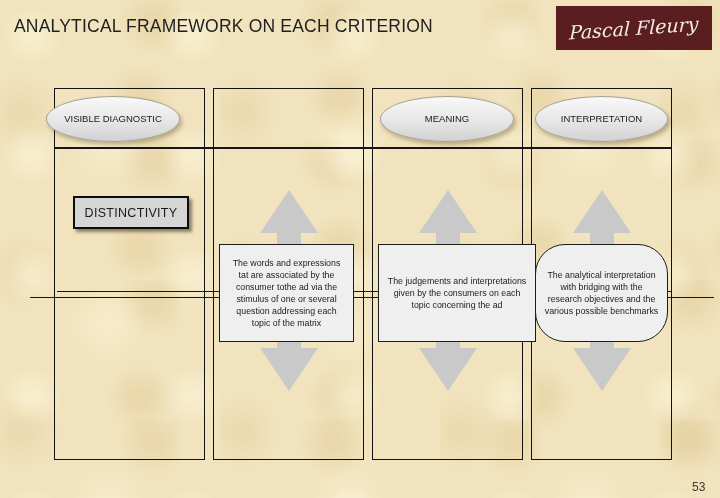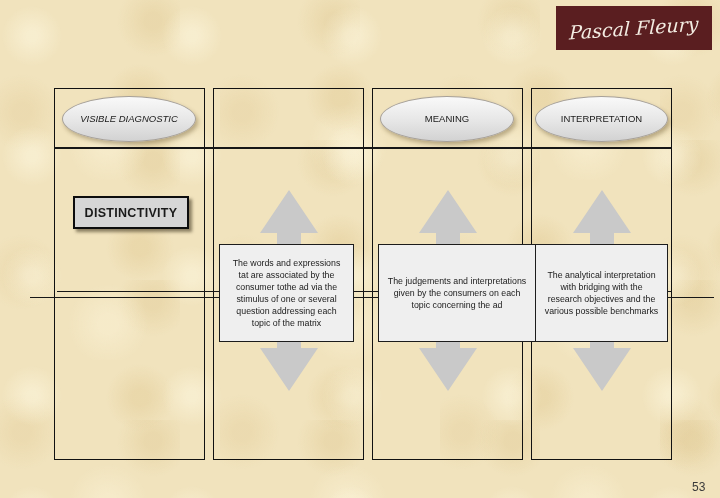--- a/index.html
+++ b/index.html
@@ -54,28 +54,28 @@
     position:absolute;top:96px;height:46px;z-index:4;
     border-radius:50%;
     background:linear-gradient(to bottom,#f9f9f9 0%,#e6e6e6 55%,#d2d2d2 100%);
     border:1px solid #a6a099;
     box-shadow:2px 3px 4px rgba(80,60,20,0.35);
     display:flex;align-items:center;justify-content:center;
     text-align:center;
     font-size:9.5px;color:#1a1a1a;line-height:1.25;
     box-sizing:border-box;padding:2px 14px;
   }
-  .ellipse.e1{left:62px;width:134px;font-style:italic;}
+  .ellipse.e1{left:46px;width:134px;}
   .ellipse.e2{left:221px;width:134px;}
   .ellipse.e3{left:380px;width:134px;}
   .ellipse.e4{left:535px;width:133px;}
   .rowlabel{
     position:absolute;z-index:4;
     display:flex;align-items:center;justify-content:center;
-    font-size:12.5px;font-weight:700;letter-spacing:0.3px;
+    font-size:12.5px;font-weight:400;letter-spacing:0.3px;
     border:2px solid #0d0d0d;box-sizing:border-box;
     box-shadow:3px 3px 3px rgba(40,30,10,0.5);
   }
   .rowlabel.light{
     left:73px;top:196px;width:116px;height:33px;
     background:#d6d6d6;color:#1a1a1a;
   }
   .rowlabel.dark{
     left:74px;top:363px;width:110px;height:33px;
     background:#3f3f3f;color:#f4f4f4;
@@ -91,31 +91,32 @@
     position:absolute;top:244px;height:98px;z-index:3;
     background:#efefef;
     border:1.2px solid #1c1c1c;box-sizing:border-box;
     display:flex;align-items:center;justify-content:center;
     text-align:center;
     font-size:8.8px;line-height:1.38;color:#1a1a1a;
     padding:4px 7px;
   }
   .textbox.t2{left:219px;width:135px;}
   .textbox.t3{left:378px;width:158px;align-items:center;}
-  .textbox.t4{left:535px;width:133px;}
+  .textbox.t4{left:535px;width:133px;border-radius:30px;}
   .pagenum{
     position:absolute;left:692px;top:480px;
     font-size:12px;color:#3a3a3a;
   }
 </style>
 </head>
 <body>
 
 <div class="slide">
 
+  <div class="title">ANALYTICAL FRAMEWORK ON EACH CRITERION</div>
 
   <div class="logo">
     <span class="sig">Pascal Fleury</span>
   </div>
 
   <div class="col col1"></div>
   <div class="col col2"></div>
   <div class="col col3"></div>
   <div class="col col4"></div>
 

